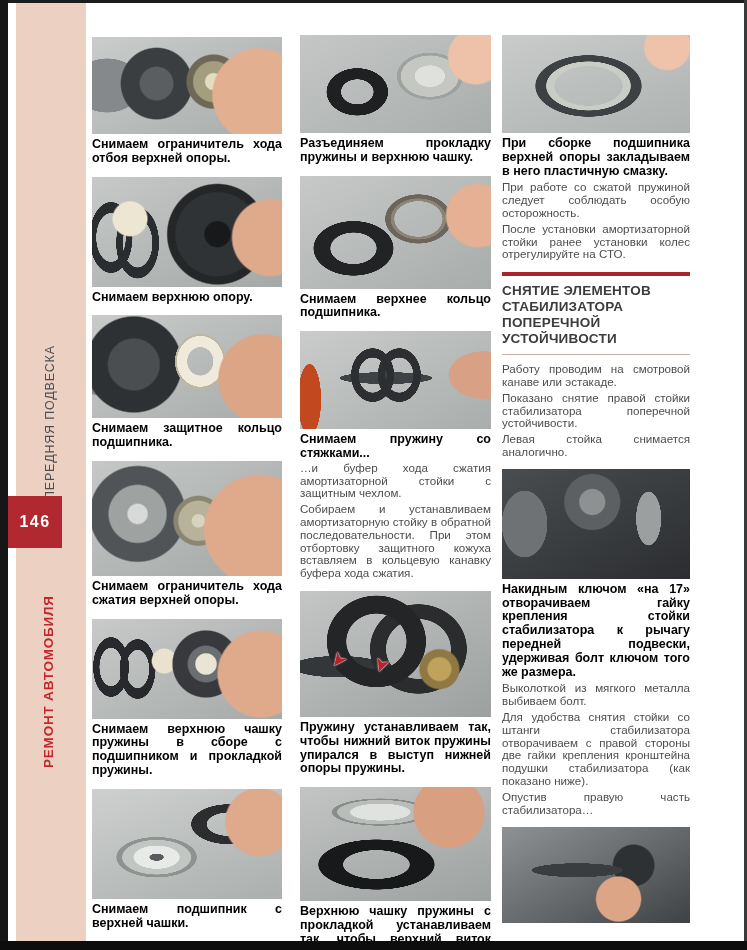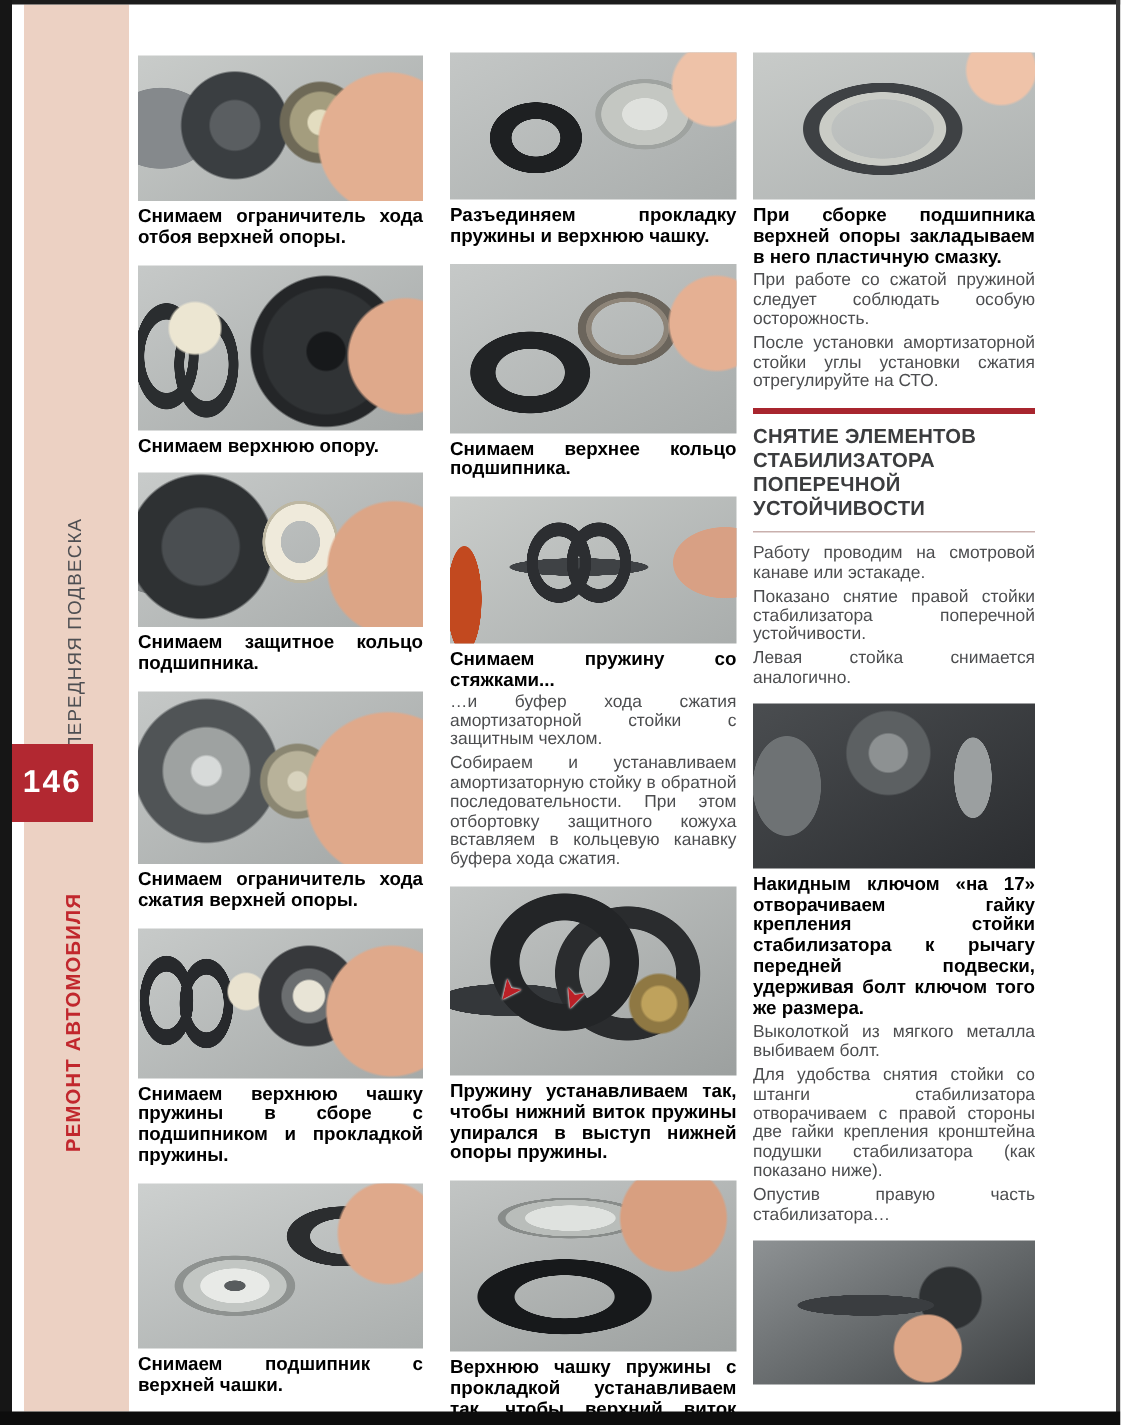--- a/index.html
+++ b/index.html
@@ -12,21 +12,21 @@
   .edge-bottom{position:absolute;left:0;top:941px;width:747px;height:9px;background:#0d0d0d;}
 
   
   .beige{position:absolute;left:16px;top:3px;width:70px;height:938px;background:#ecd1c3;}
   .vlabel{position:absolute;writing-mode:vertical-rl;transform:rotate(180deg);
           white-space:nowrap;letter-spacing:.8px;}
   .vlabel.section{left:43px;top:328px;height:172px;font-size:12.5px;color:#4d4e52;}
   .vlabel.book{left:41px;top:558px;height:210px;font-size:13.5px;font-weight:bold;color:#c1272d;}
   .pagebox{position:absolute;left:8px;top:496px;width:54px;height:52px;background:#b22831;
            display:flex;align-items:center;justify-content:center;
-           color:#ffffff;font-weight:bold;font-size:21px;letter-spacing:1.5px;}
+           color:#ffffff;font-weight:bold;font-size:16px;letter-spacing:1.5px;}
 
   
   .col{position:absolute;}
   .col1{left:92px;top:37px;width:190px;}
   .col2{left:300px;top:35px;width:191px;}
   .col3{left:502px;top:35px;width:188px;}
   .fig{margin-bottom:11px;}
   .ph{position:relative;width:100%;overflow:hidden;background-color:#b0b4b3;}
   .cap{margin-top:4px;font-size:12.5px;line-height:13.8px;font-weight:bold;
        color:#000000;text-align:justify;}
@@ -189,21 +189,21 @@
       <div class="ph p-c2f5"></div>
       <div class="cap">Верхнюю чашку пружины с прокладкой устанавливаем так, чтобы верхний виток пружины упирался в выступ прокладки пружины.</div>
     </div>
   </div>
 
   <div class="col col3">
     <div class="fig">
       <div class="ph p-c3f1"></div>
       <div class="cap">При сборке подшипника верхней опоры закладываем в него пластичную смазку.</div>
       <p class="body-p">При работе со сжатой пружиной следует соблюдать особую осторожность.</p>
-      <p class="body-p">После установки амортизаторной стойки углы установки сжатия отрегулируйте на СТО.</p>
+      <p class="body-p">После установки амортизаторной стойки ранее установки колес отрегулируйте на СТО.</p>
     </div>
 
     <div class="sec">
       <div class="rule-red"></div>
       <h2>СНЯТИЕ ЭЛЕМЕНТОВ СТАБИЛИЗАТОРА ПОПЕРЕЧНОЙ УСТОЙЧИВОСТИ</h2>
       <div class="rule-thin"></div>
     </div>
 
     <p class="body-p">Работу проводим на смотровой канаве или эстакаде.</p>
     <p class="body-p">Показано снятие правой стойки стабилизатора поперечной устойчивости.</p>

